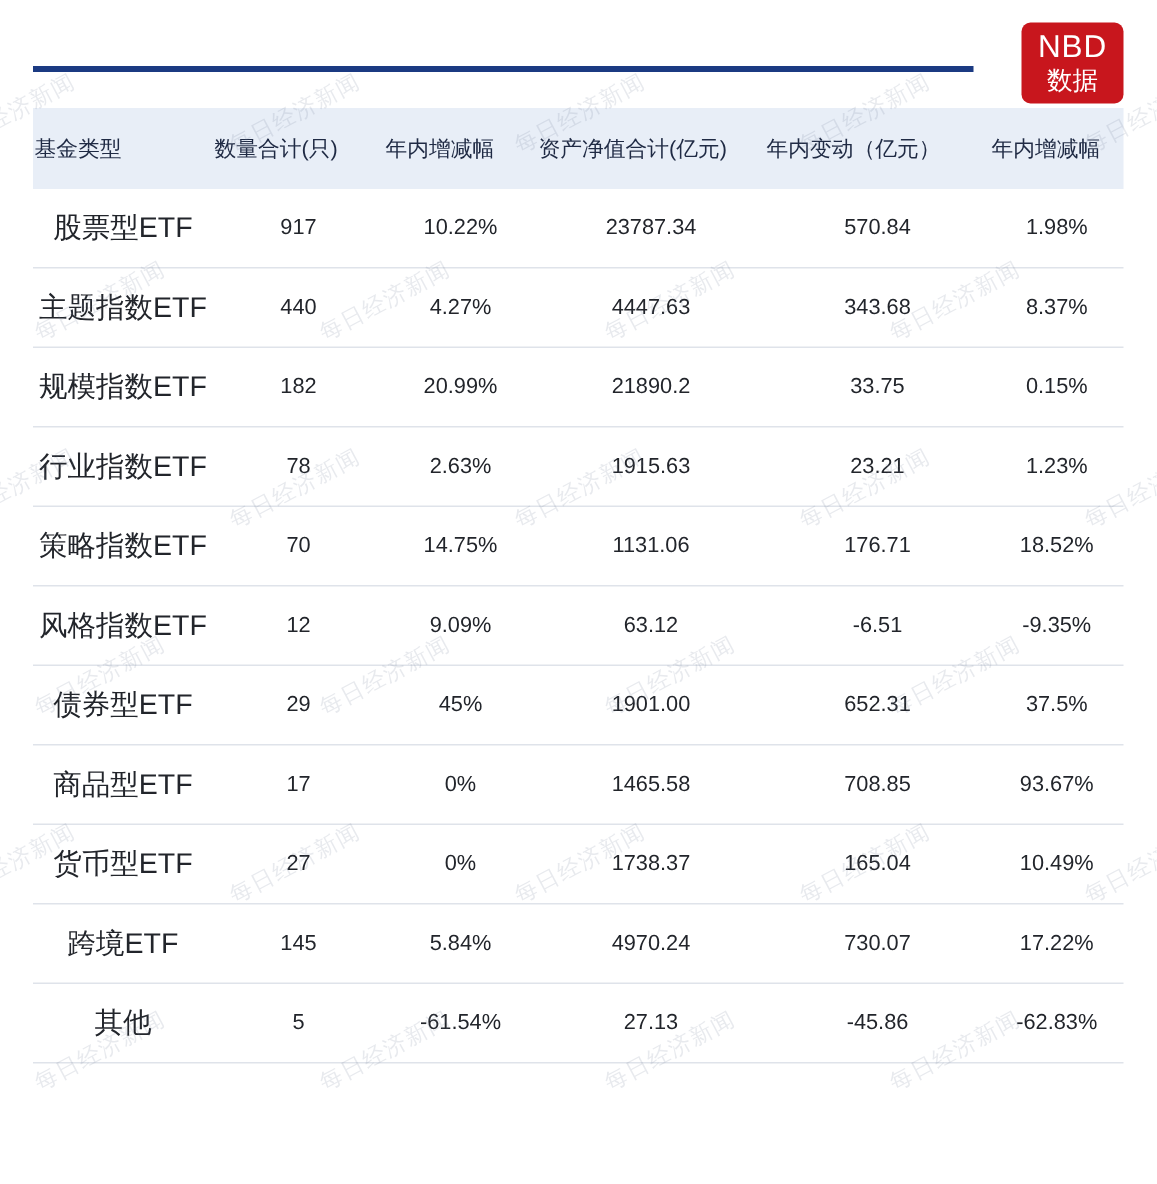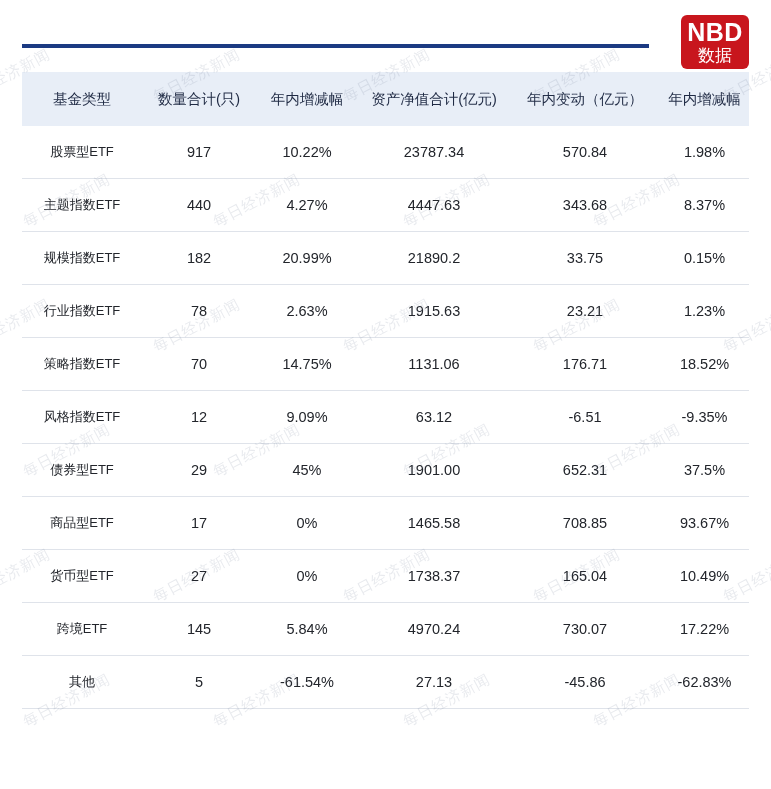--- a/index.html
+++ b/index.html
@@ -44,22 +44,22 @@
     border-radius: 6px;
     background: #c8161d;
     color: #ffffff;
     display: flex;
     flex-direction: column;
     align-items: center;
     justify-content: center;
     line-height: 1.05;
   }
   .logo-main {
-    font-size: 25px;
-    font-weight: bold;
+    font-size: 21px;
+    font-weight: normal;
     letter-spacing: 0.5px;
   }
   .logo-sub {
     font-size: 17px;
     margin-top: 2px;
   }
 
   
   .watermark-layer {
     position: absolute;
@@ -90,21 +90,21 @@
     width: 100%;
     border-collapse: collapse;
     table-layout: fixed;
   }
   table.etf th {
     background: #e8eef7;
     color: #1f2a44;
     font-size: 14.5px;
     font-weight: normal;
     height: 52px;
-    text-align: center;
+    text-align: left;
     border: none;
   }
   table.etf th:first-child,
   table.etf td:first-child {
     width: 118px;
   }
   table.etf th:nth-child(2),
   table.etf td:nth-child(2) {
     width: 112px;
   }
@@ -125,21 +125,21 @@
     font-size: 14.5px;
     text-align: center;
     color: #22252b;
     border-bottom: 1px solid #dfe3ea;
     background: transparent;
   }
   table.etf tr.total td {
     border-bottom: none;
   }
   table.etf td.cat {
-    font-size: 13px;
+    font-size: 19px;
   }
 </style>
 </head>
 <body>
 
 <div class="page">
 
   <div class="header">
     <div class="header-rule"></div>
     <div class="logo">

